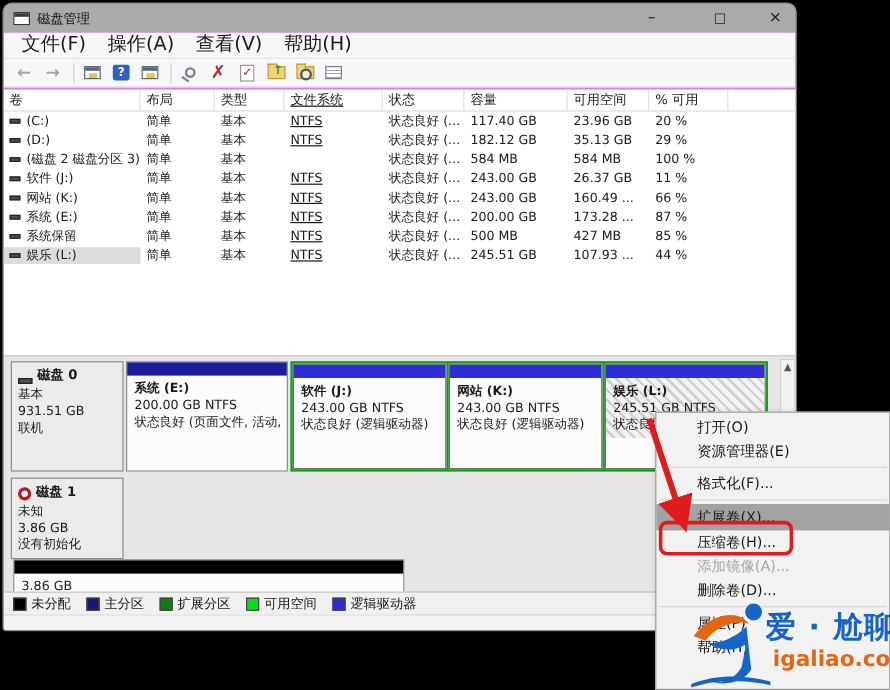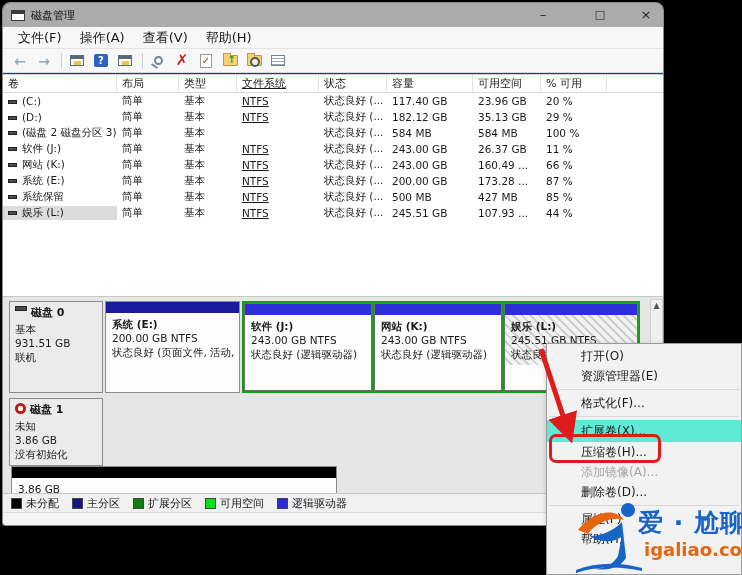--- a/index.html
+++ b/index.html
@@ -2,36 +2,36 @@
 <html><head>
 <meta charset="utf-8">
 <style>
   * { margin:0; padding:0; box-sizing:border-box; }
   html,body { background:#222; }
   body { font-family:"DejaVu Sans","Liberation Sans",sans-serif; }
   #screen { position:relative; width:742px; height:575px; background:#000; overflow:hidden; }
 
   
   .window { position:absolute; left:2px; top:2px; width:662px; height:524px;
-            background:#0c4a6e; border-radius:8px 8px 3px 3px; overflow:hidden;
+            background:#d946ef; border-radius:8px 8px 3px 3px; overflow:hidden;
             border:1px solid #8a8a8a; }
   .titlebar { position:relative; height:24px; background:#ABABAB; display:flex; align-items:center; padding-left:8px; }
   .title-icon { width:14px; height:11px; border:1px solid #3a3a3a; background:#fff; position:relative; margin-right:6px; }
   .title-icon::before { content:""; position:absolute; left:0; top:0; right:0; height:3px; background:#3a3a3a; }
   .titlebar .t { font-size:11px; color:#111; }
   .winbtn { position:absolute; top:0; width:30px; height:24px; text-align:center; line-height:24px;
             font-size:13px; color:#222; cursor:default; }
   .winbtn.min { right:105px; }
   .winbtn.max { right:48px; font-size:11px; }
   .winbtn.cls { right:2px; }
 
   
   .menubar { height:22px; background:#F7F7F7; display:flex; align-items:center; padding-left:6px;
              border-bottom:1px solid #E3E3E3; }
-  .menu-item { font-size:13px; color:#1a1a1a; padding:3px 9px; }
+  .menu-item { font-size:16px; color:#1a1a1a; padding:3px 9px; }
 
   
   .toolbar { height:24px; background:#F7F7F7; display:flex; align-items:center; padding-left:6px;
              border-bottom:1px solid #D8D8D8; }
   .tbi { width:22px; height:19px; display:inline-flex; align-items:center; justify-content:center; margin-right:2px; }
   .tb-sep { width:1px; height:16px; background:#D0D0D0; margin:0 4px; }
   .g-arrow { font-size:14px; font-weight:bold; color:#9AA6B1; line-height:1; }
   .mini-win { width:14px; height:11px; border:1px solid #5a6a7a; background:#fff; position:relative; }
   .mini-win::before { content:""; position:absolute; left:0; top:0; right:0; height:3px; background:#5a6a7a; }
   .mini-win.gold::after { content:""; position:absolute; left:3px; top:5px; width:7px; height:4px; background:#E8C74A; }
@@ -59,21 +59,21 @@
   .c-vol{width:114px;} .c-layout{width:62px;} .c-type{width:58px;} .c-fs{width:82px;text-decoration:underline;}
   .c-status{width:68px;} .c-cap{width:86px;} .c-free{width:68px;} .c-pct{width:66px;} .c-fill{flex:1;}
   .vol-ic { display:inline-block; width:9px; height:4px; background:#4d4d4d; border:1px solid #222; margin-right:5px; vertical-align:middle; }
   .vname.sel { background:#DCDCDC; }
 
   
   .graph { position:absolute; left:0; top:293px; width:662px; height:197px; background:#E6E6E6;
            border-top:1px solid #C8C8C8; font-size:10.5px; color:#1a1a1a; }
   .disk-row { position:absolute; left:6px; display:flex; }
   .disk-info { width:94px; background:#EBEBEB; border:1px solid #8C8C8C; padding:4px 5px; }
-  .disk-info .dname { font-weight:bold; font-size:11px; margin-bottom:2px; display:flex; align-items:flex-start; gap:4px; }
+  .disk-info .dname { font-weight:bold; font-size:11px; margin-bottom:2px; display:flex; align-items:flex-end; gap:4px; }
   .disk-info div { line-height:14px; }
   .drive-ic { display:inline-block; width:12px; height:5px; background:#4d4d4d; border:1px solid #222; }
   .err-ic { display:inline-block; width:11px; height:11px; border-radius:50%;
             background:radial-gradient(circle at 50% 50%, #fff 0 2.5px, #C01818 3px); }
   .part { border:1px solid #8C8C8C; background:#FCFCFC; display:flex; flex-direction:column; margin-left:2px; }
   .pbar { height:11px; flex:none; }
   .pbar.primary { background:#1B1B9E; }
   .pbar.logical { background:#2F2FD8; }
   .pbar.unalloc { background:#000; }
   .pbody { padding:4px 6px; line-height:14px; overflow:hidden; white-space:nowrap; }
@@ -93,21 +93,21 @@
   .leg-item { display:flex; align-items:center; gap:4px; }
   .leg-sw { width:11px; height:11px; border:1px solid #444; }
   .statusbar { position:absolute; left:0; top:509px; width:662px; height:15px; background:#F5F5F5;
                border-top:1px solid #DDD; }
 
   
   .ctx { position:absolute; left:546px; top:343px; width:196px; height:232px; background:#F2F2F2;
          border:1px solid #9B9B9B; box-shadow:2px 3px 6px rgba(0,0,0,.4); padding:2px 0; font-size:12px;
          color:#1a1a1a; z-index:20; }
   .ctx-item { height:20px; line-height:20px; padding-left:34px; white-space:nowrap; }
-  .ctx-item.hl { background:#5eead4; height:22px; line-height:22px; }
+  .ctx-item.hl { background:#a3a3a3; height:22px; line-height:22px; }
   .ctx-item.dis { color:#A6A6A6; }
   .ctx-sep { height:1px; background:#D7D7D7; margin:3px 2px; }
 
   
   .arrow-overlay { position:absolute; left:0; top:0; width:742px; height:575px; z-index:30; pointer-events:none; }
   .red-box { position:absolute; left:549px; top:434px; width:112px; height:29px; border:3px solid #E01B1B;
              border-radius:7px; z-index:31; pointer-events:none; }
 
   
   .watermark { position:absolute; left:572px; top:496px; width:186px; height:79px; z-index:40; pointer-events:none; }

